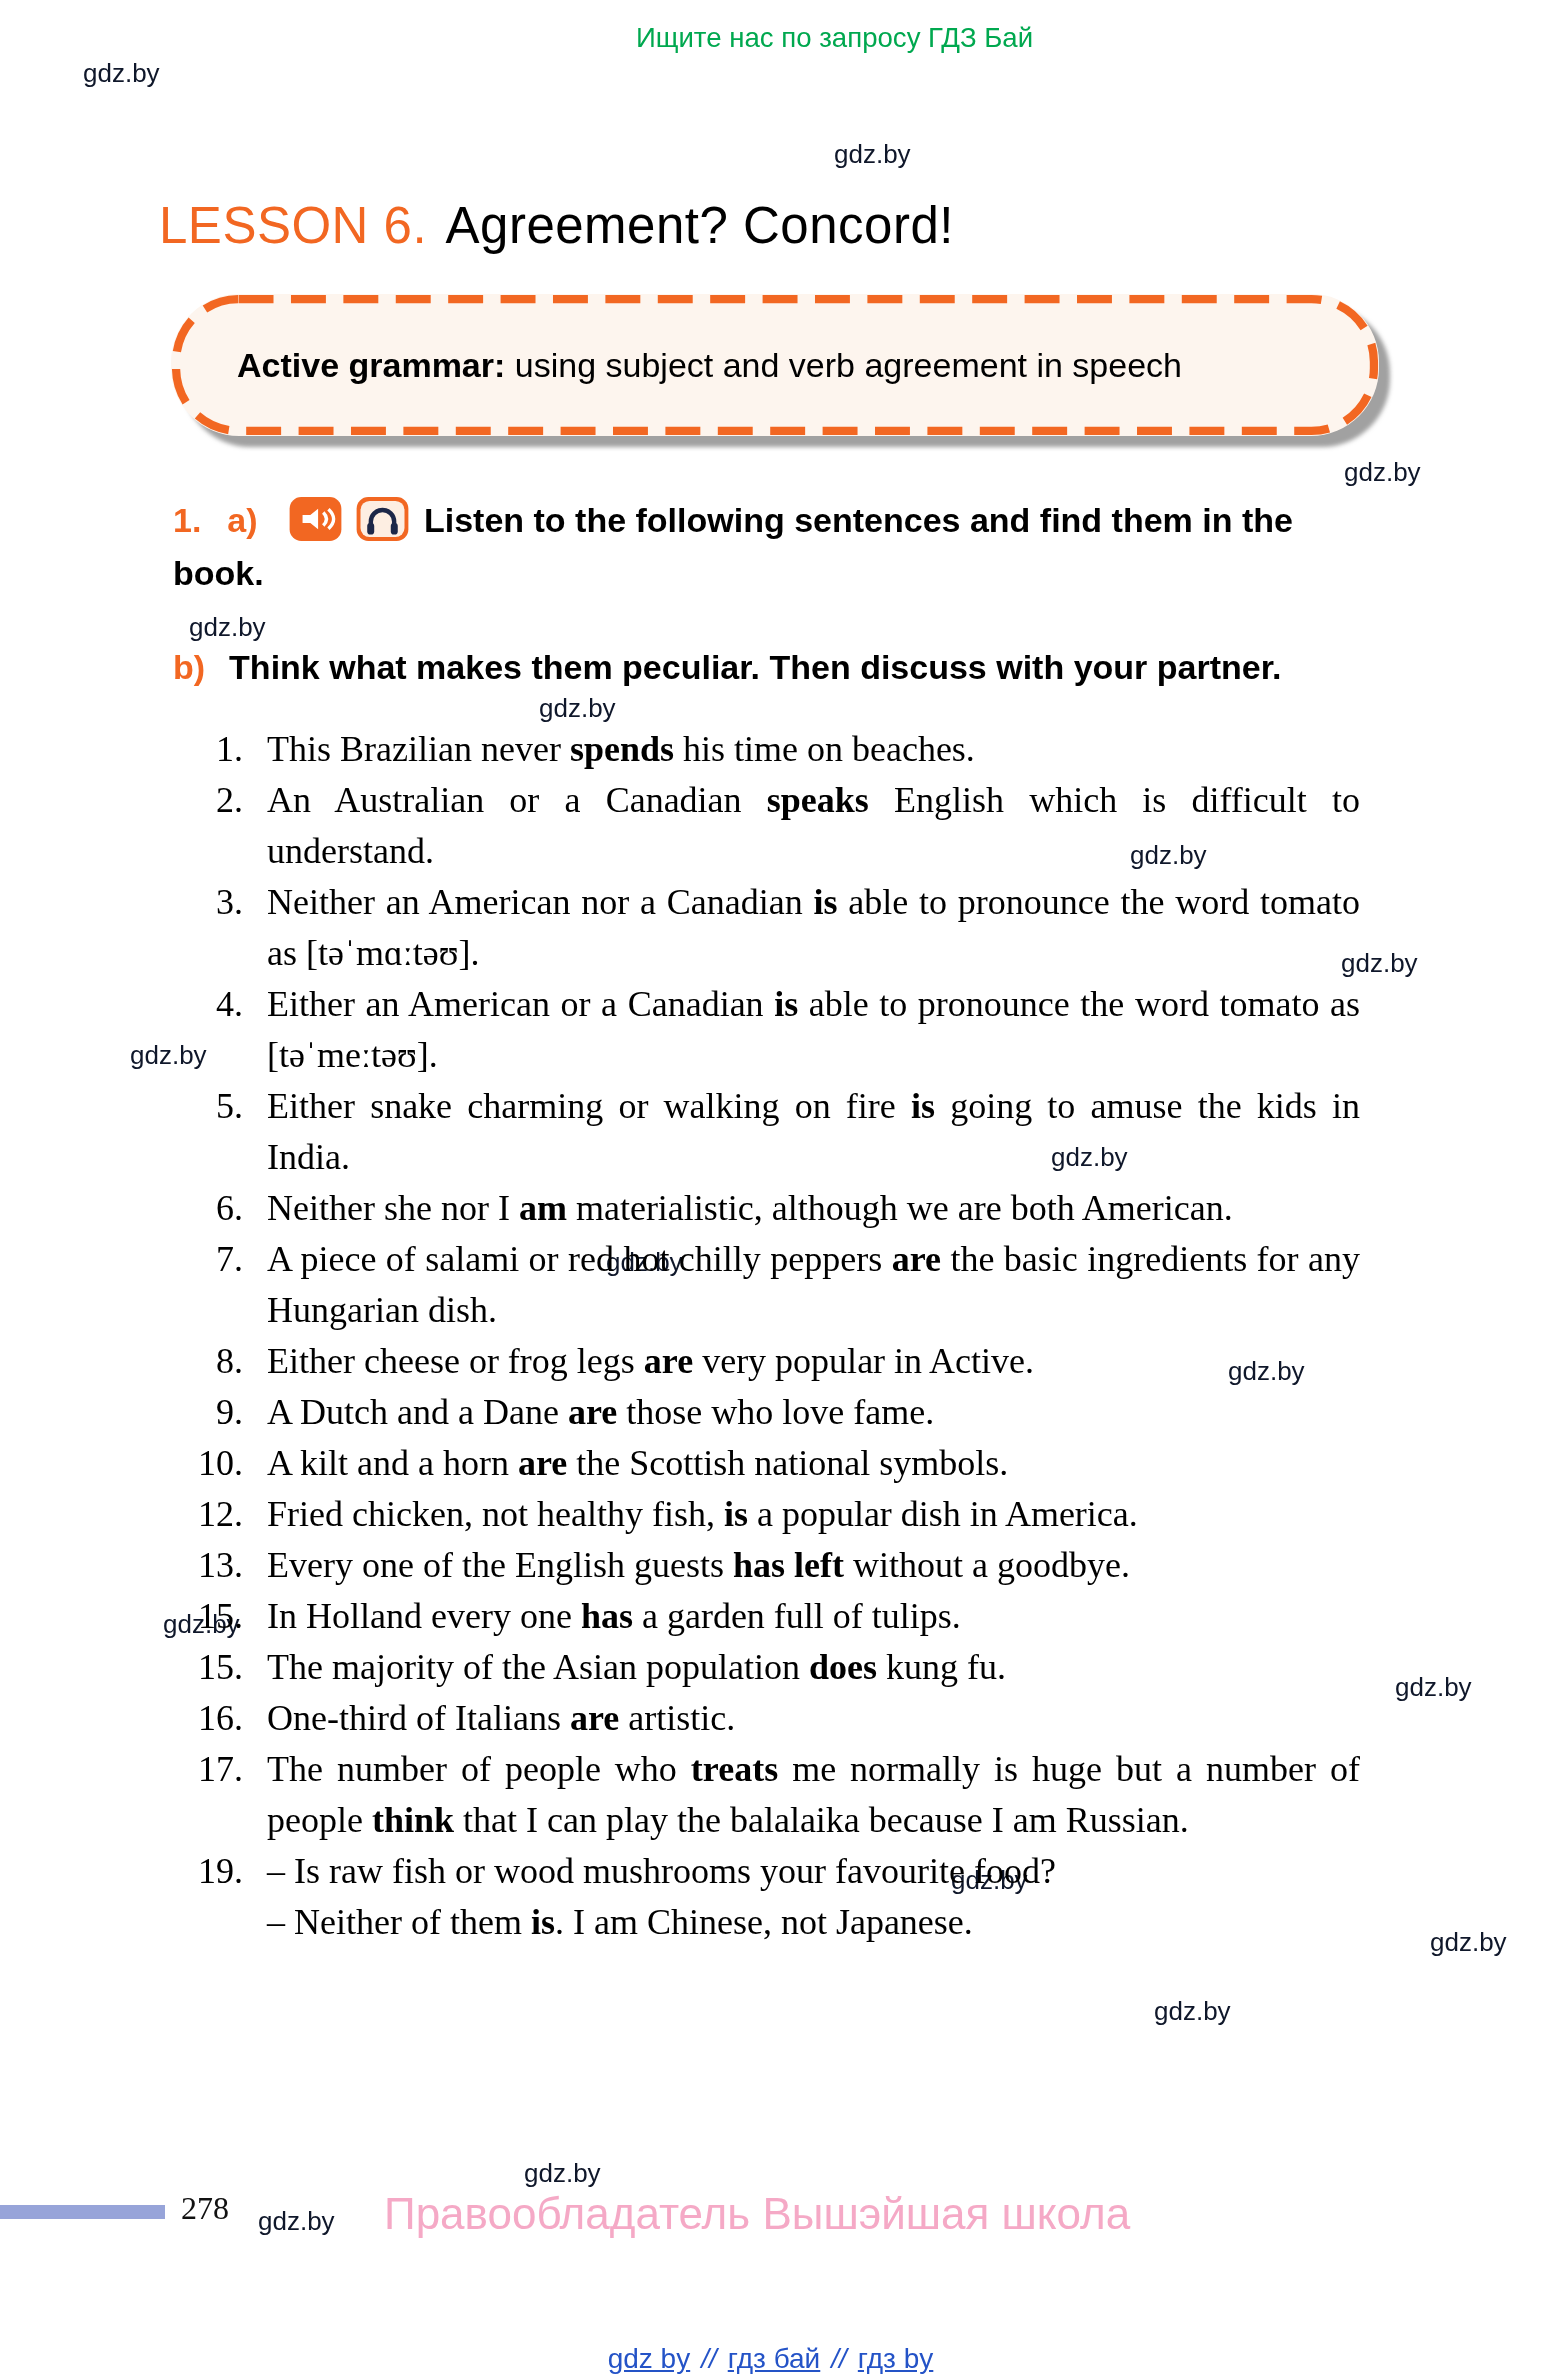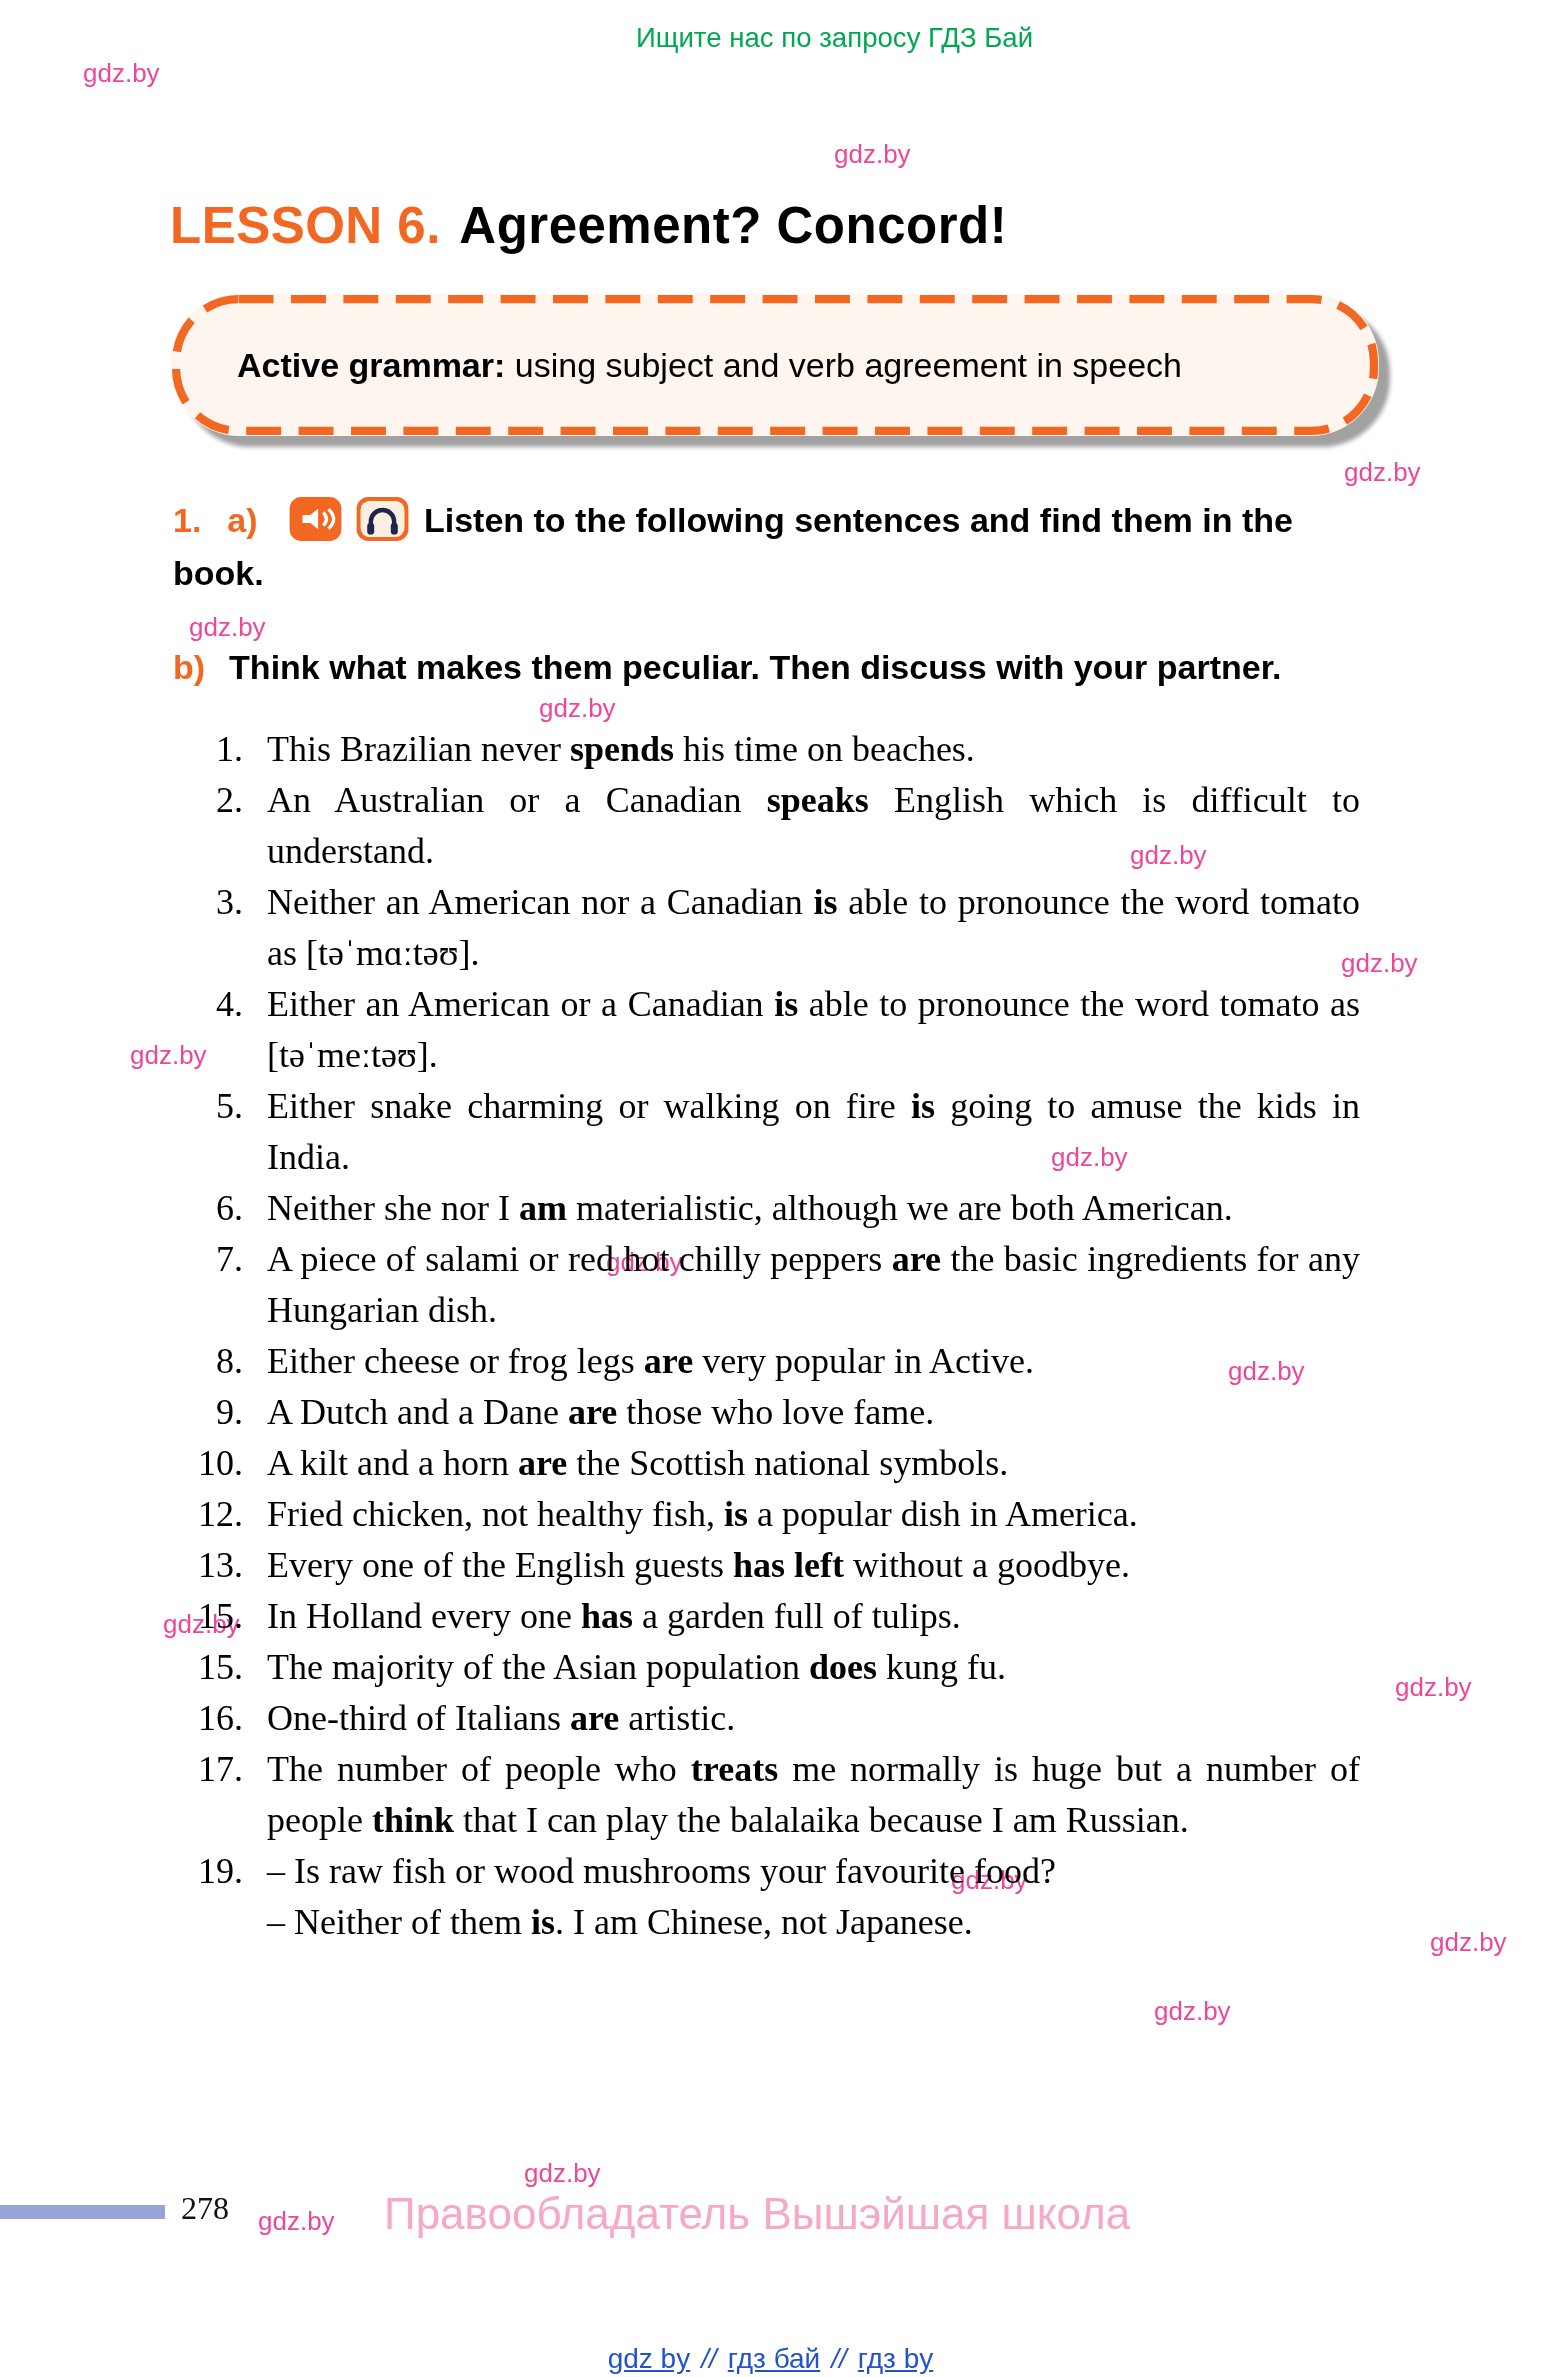--- a/index.html
+++ b/index.html
@@ -8,26 +8,26 @@
     position:relative; width:1541px; height:2377px; margin:16px auto;
     background:#ffffff; color:#111;
     font-family:"Liberation Sans", sans-serif;
     overflow:hidden;
   }
   .top-banner {
     position:absolute; top:5.5px; left:219px; width:1231px;
     text-align:center; font-size:27.6px; color:#00a84f;
   }
   .wm {
-    position:absolute; font-size:26px; color:#ec4899;
+    position:absolute; font-size:26px; color:#0f172a;
     font-family:"Liberation Sans", sans-serif; white-space:nowrap;
   }
   .title {
-    position:absolute; left:170px; top:180px;
-    font-size:51px; font-weight:bold; letter-spacing:0.5px; color:#000;
+    position:absolute; left:159px; top:180px;
+    font-size:51px; font-weight:normal; letter-spacing:0.5px; color:#000;
   }
   .title .orange { color:#f26722; margin-right:18.4px; }
   .grammar-box {
     position:absolute; left:171px; top:278px; width:1208px; height:142px;
     border-radius:68px;
     box-shadow:11px 11px 4.6px rgba(110,110,110,0.65);
     background:#fdf5ee;
   }
   .grammar-box svg.box-border { position:absolute; left:0; top:0; width:100%; height:100%; }
   .grammar-box .box-text {

